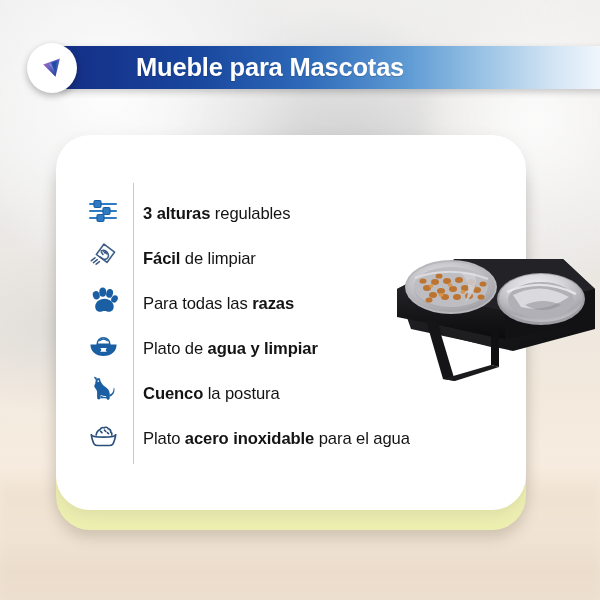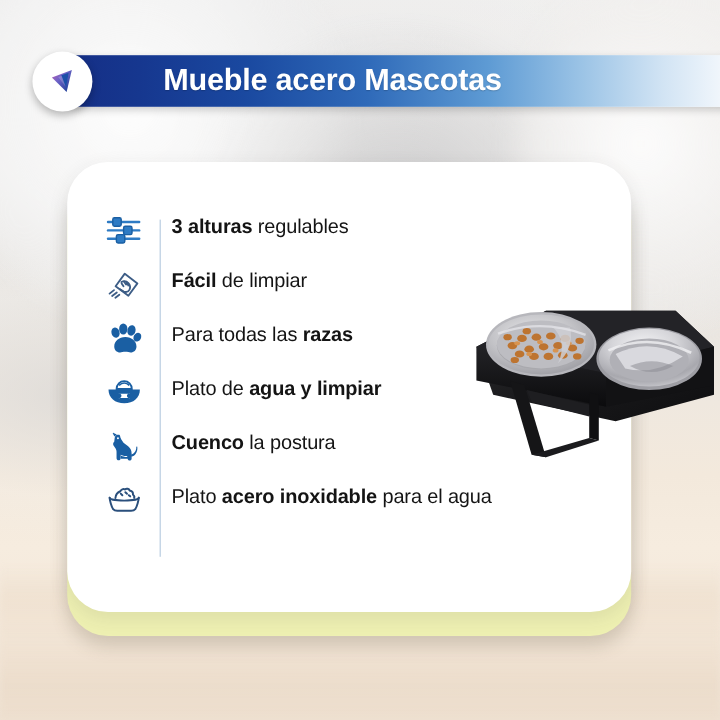--- a/index.html
+++ b/index.html
@@ -146,21 +146,21 @@
   .features {
     position: absolute;
     left: 56px; top: 135px;
     width: 470px; height: 375px;
     z-index: 5;
     padding: 44px 0 0 0;
   }
   .feature-row {
     position: relative;
     display: flex;
-    align-items: flex-start;
+    align-items: flex-end;
     height: 45px;
   }
   .feature-icon {
     width: 74px;
     min-width: 74px;
     display: flex;
     align-items: center;
     justify-content: center;
     padding-left: 20px;
   }
@@ -274,21 +274,21 @@
       <ellipse cx="146" cy="44" rx="44" ry="26" fill="#9e9ea4"></ellipse>
       <ellipse cx="146" cy="43" rx="42" ry="24" fill="url(#gBowlB)"></ellipse>
       <ellipse cx="146" cy="45" rx="33" ry="18" fill="#b0b0b6"></ellipse>
       <path d="M118 40 Q146 26 174 42 Q150 58 126 52 Z" fill="#e4e4e8" opacity="0.8"></path>
       <path d="M130 50 Q148 42 166 50 Q148 60 130 50 Z" fill="#8e8e95" opacity="0.55"></path>
       <path d="M112 37 Q146 22 181 39" stroke="#f0f0f3" stroke-width="2.2" fill="none" opacity="0.8"></path>
     </svg>
   </div>
 
   <div class="header-band">
-    <div class="header-title">Mueble acero Mascotas</div>
+    <div class="header-title">Mueble para Mascotas</div>
   </div>
 
   <div class="logo-badge">
     <svg viewBox="0 0 32 32" width="28" height="28">
       <defs>
         <linearGradient id="gLogo" x1="0" y1="0" x2="1" y2="1">
           <stop offset="0%" stop-color="#c45fb0"></stop>
           <stop offset="38%" stop-color="#6f63c8"></stop>
           <stop offset="100%" stop-color="#123a8f"></stop>
         </linearGradient>

